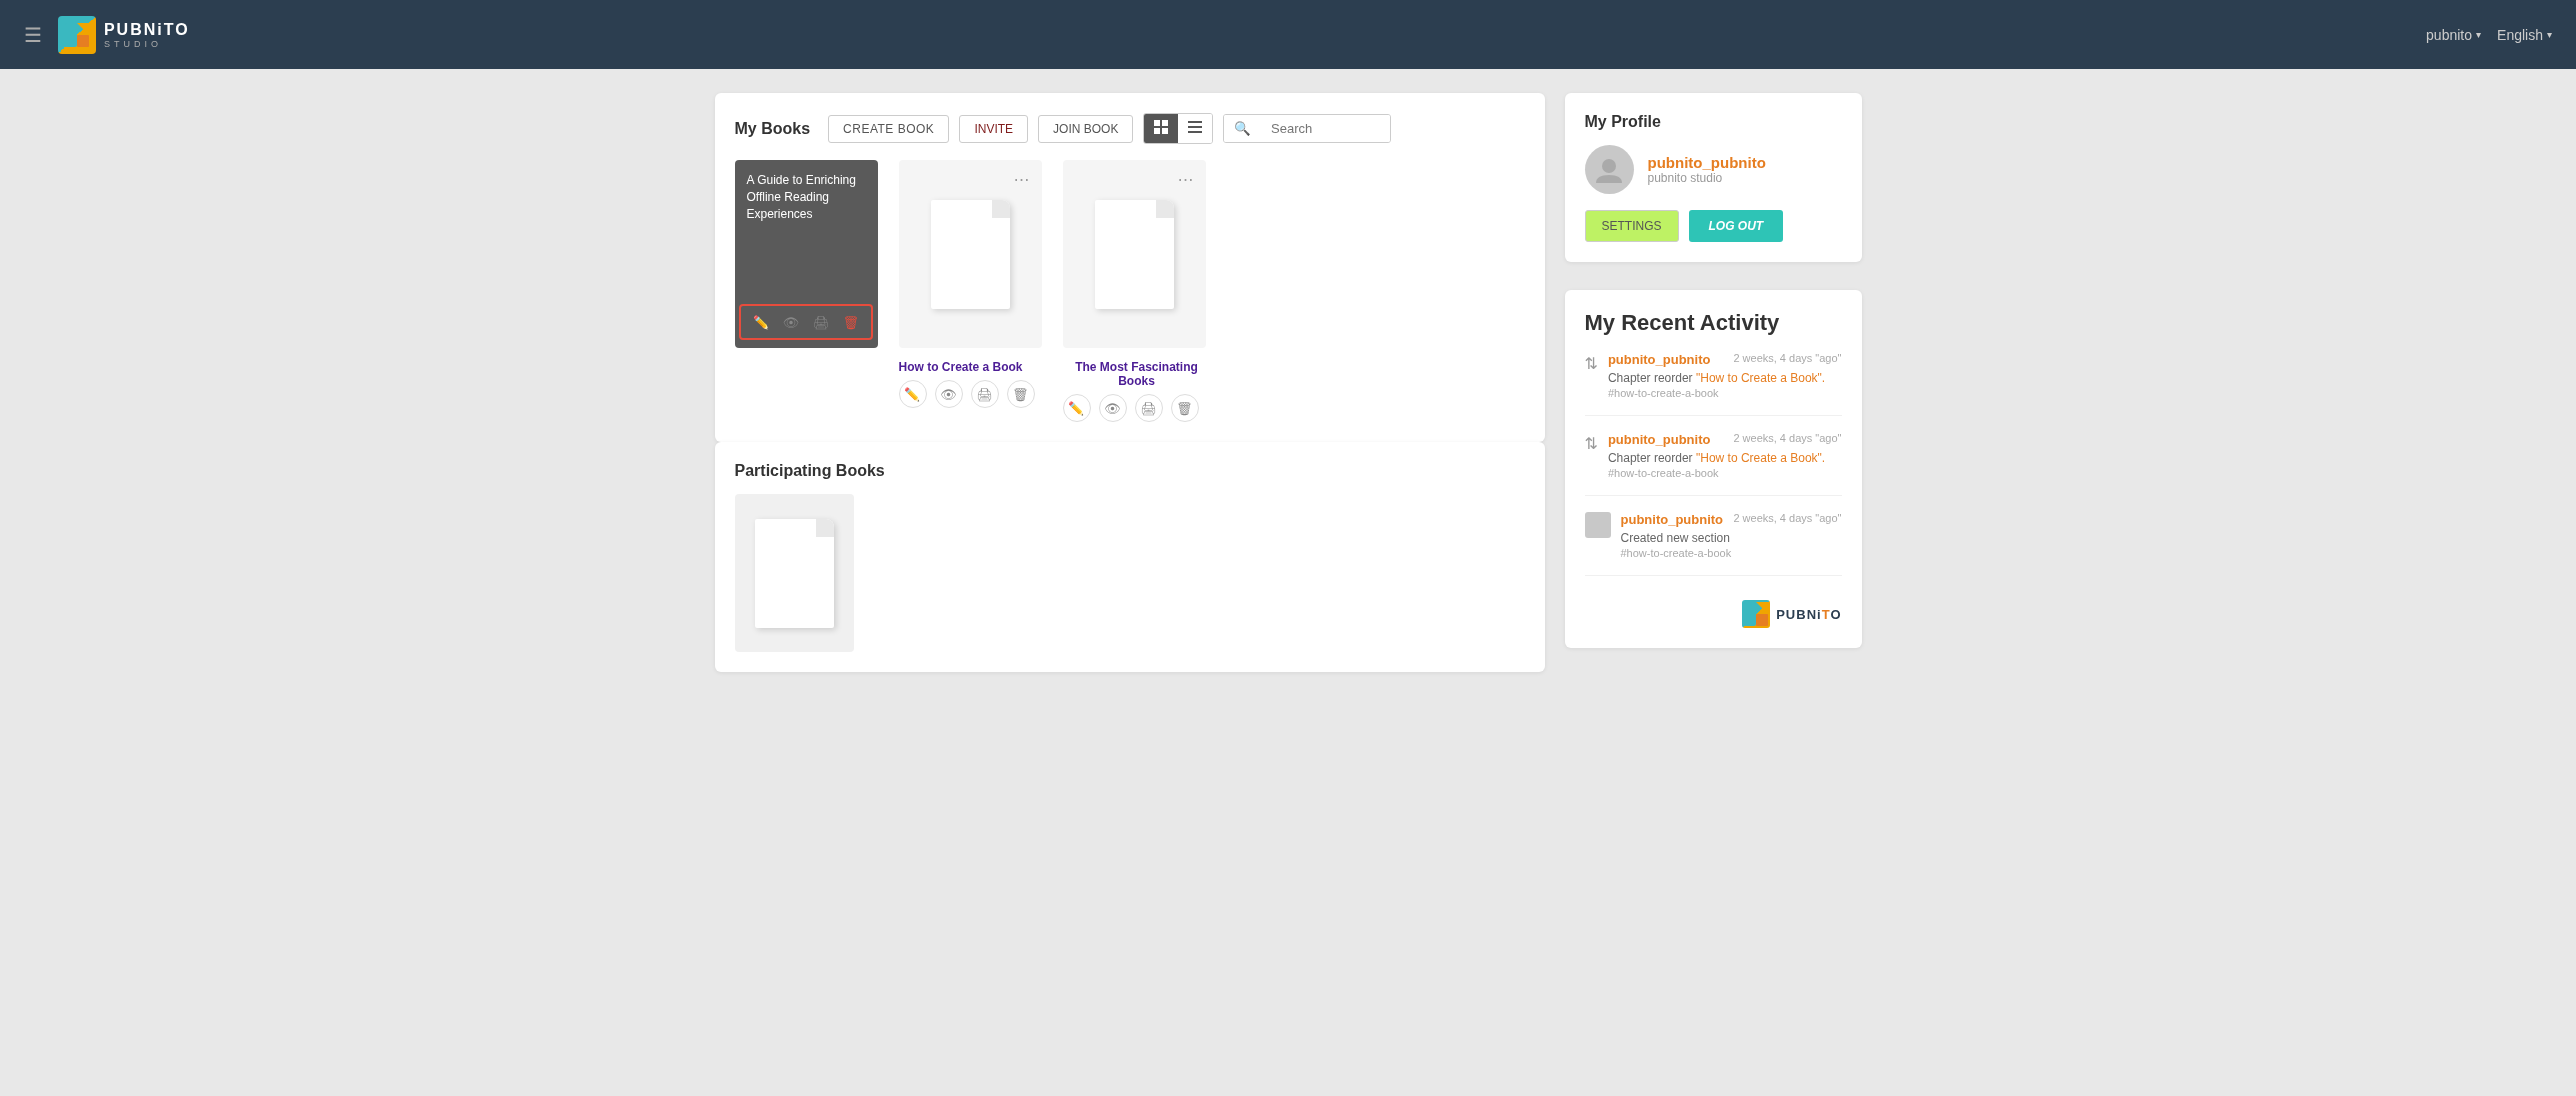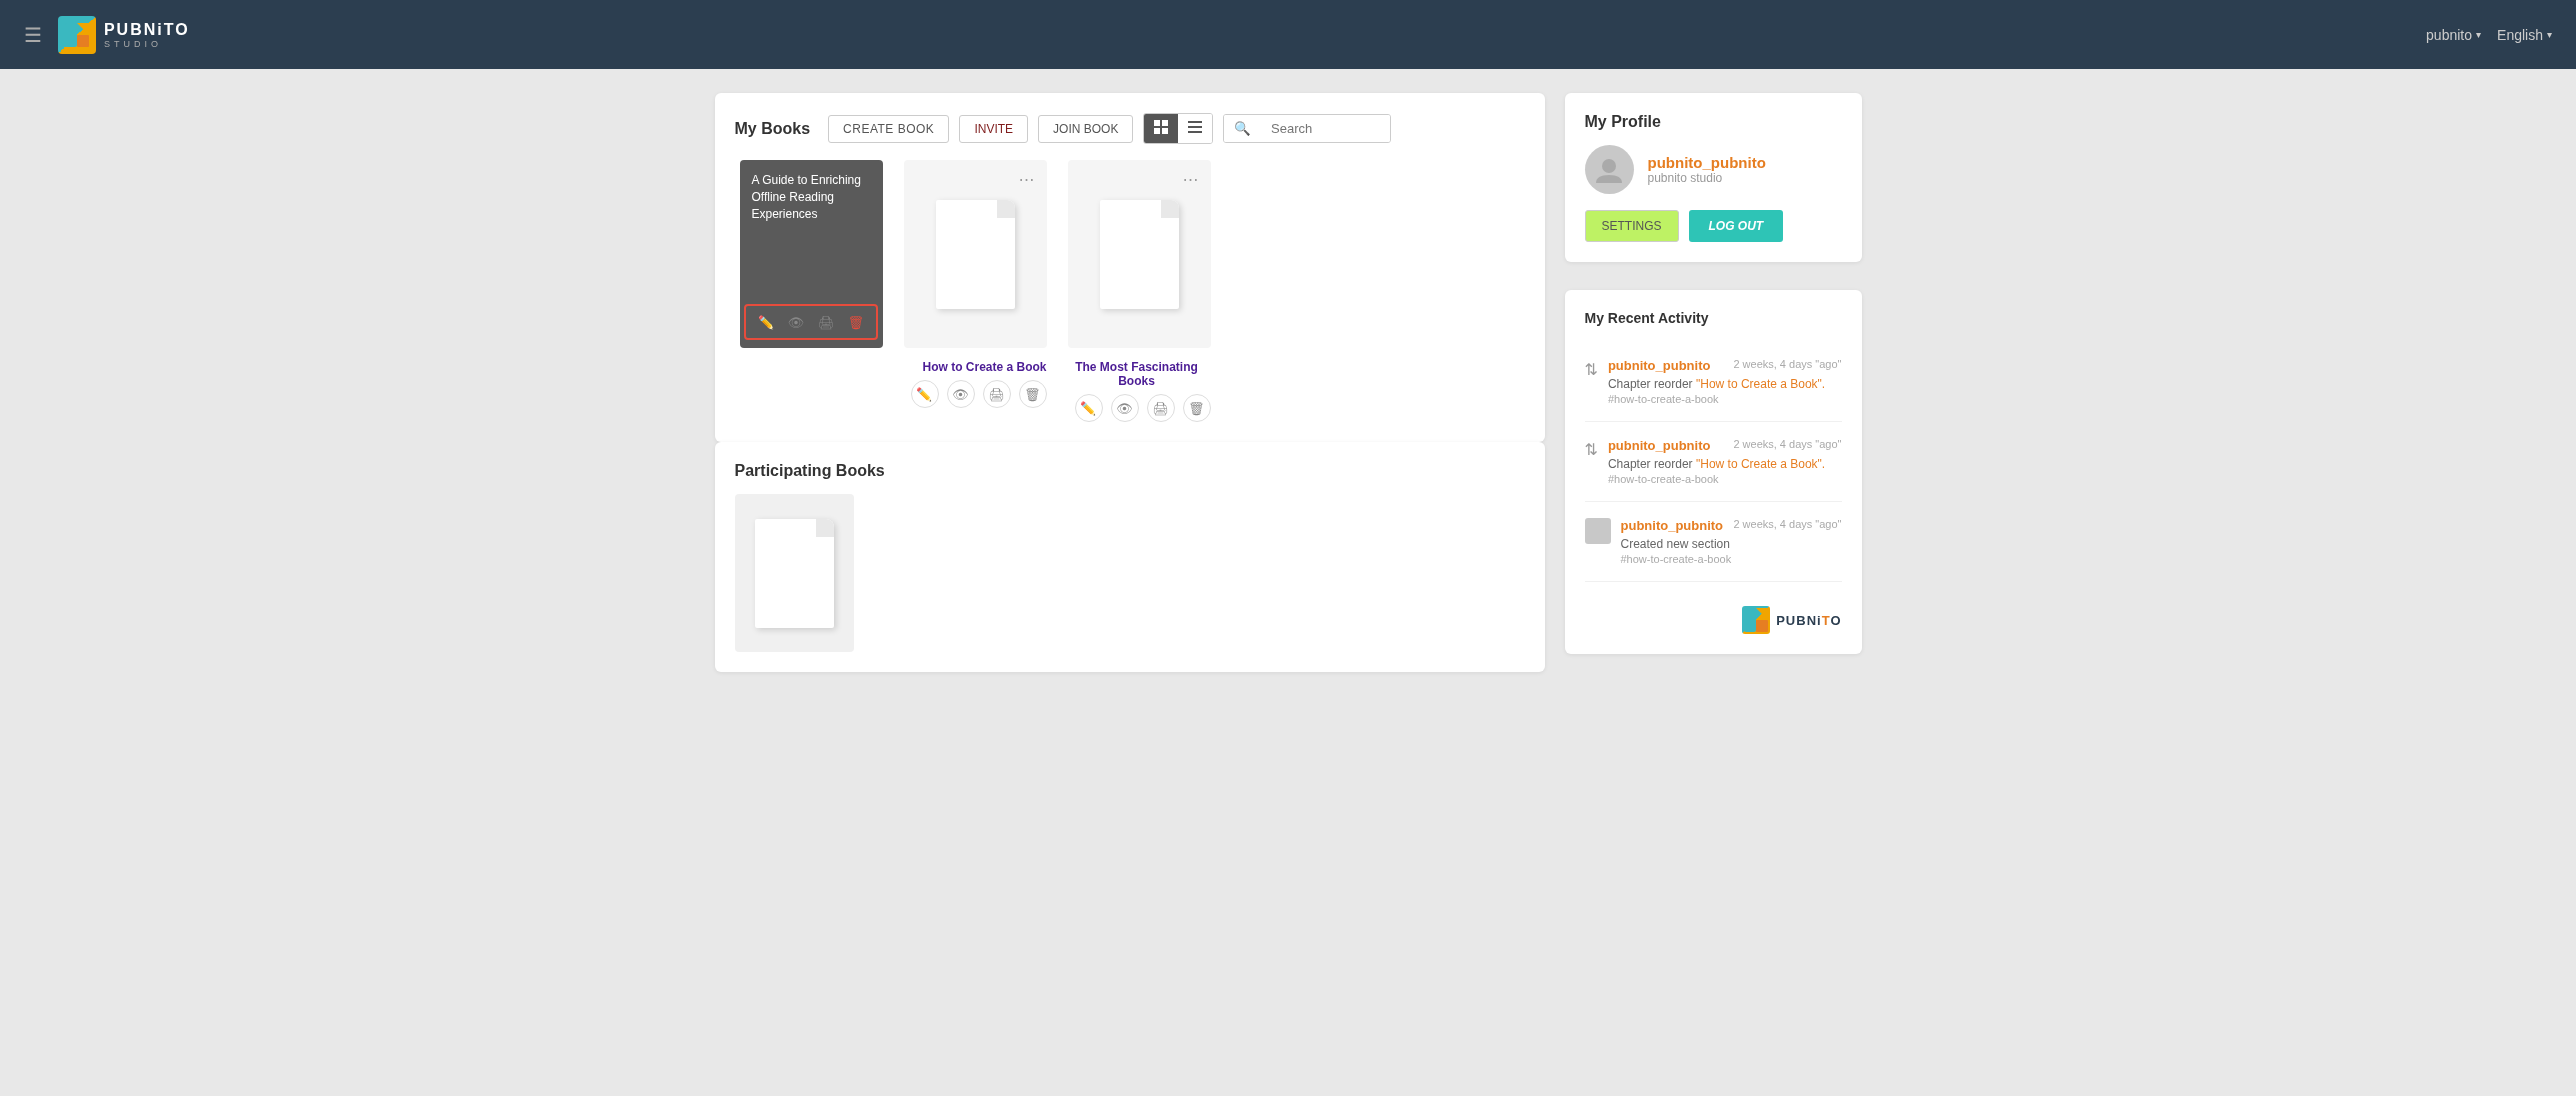--- a/index.html
+++ b/index.html
@@ -86,21 +86,21 @@
     
     .tooltip-wrap { position: relative; display: inline-block; }
 
     
     .books-grid { display: flex; gap: 16px; flex-wrap: wrap; }
 
     .book-item {
       width: 148px;
       display: flex;
       flex-direction: column;
-      align-items: flex-end;
+      align-items: flex-start;
     }
 
     .book-cover {
       width: 143px;
       height: 188px;
       border-radius: 4px;
       position: relative;
       margin-bottom: 8px;
       overflow: hidden;
     }
@@ -218,21 +218,21 @@
     .btn-settings {
       padding: 8px 16px; background: #bef264; border: 1px solid #ccc;
       color: #555; font-size: 12px; cursor: pointer; border-radius: 3px; font-weight: 500;
     }
     .btn-logout {
       padding: 8px 20px; background: #2ec4b6; border: none;
       color: white; font-size: 12px; cursor: pointer; border-radius: 3px; font-weight: 600; font-style: italic;
     }
 
     .activity-card { background: white; border-radius: 6px; padding: 20px; box-shadow: 0 1px 4px rgba(0,0,0,0.08); }
-    .activity-title { font-size: 14px; font-weight: 600; color: #333; margin-bottom: 32px; }
+    .activity-title { font-size: 22px; font-weight: 600; color: #333; margin-bottom: 16px; }
     .activity-item { display: flex; gap: 10px; margin-bottom: 16px; padding-bottom: 16px; border-bottom: 1px solid #f0f0f0; }
     .activity-item:last-child { border-bottom: none; margin-bottom: 0; padding-bottom: 0; }
     .activity-icon { color: #999; font-size: 16px; flex-shrink: 0; margin-top: 2px; }
     .activity-content { flex: 1; }
     .activity-header { display: flex; justify-content: space-between; align-items: flex-start; margin-bottom: 2px; }
     .activity-user { color: #e67e22; font-size: 13px; font-weight: 600; cursor: pointer; }
     .activity-time { color: #aaa; font-size: 11px; }
     .activity-desc { color: #666; font-size: 12px; line-height: 1.5; }
     .activity-link { color: #e67e22; cursor: pointer; }
     .activity-tag { color: #aaa; font-size: 11px; }

